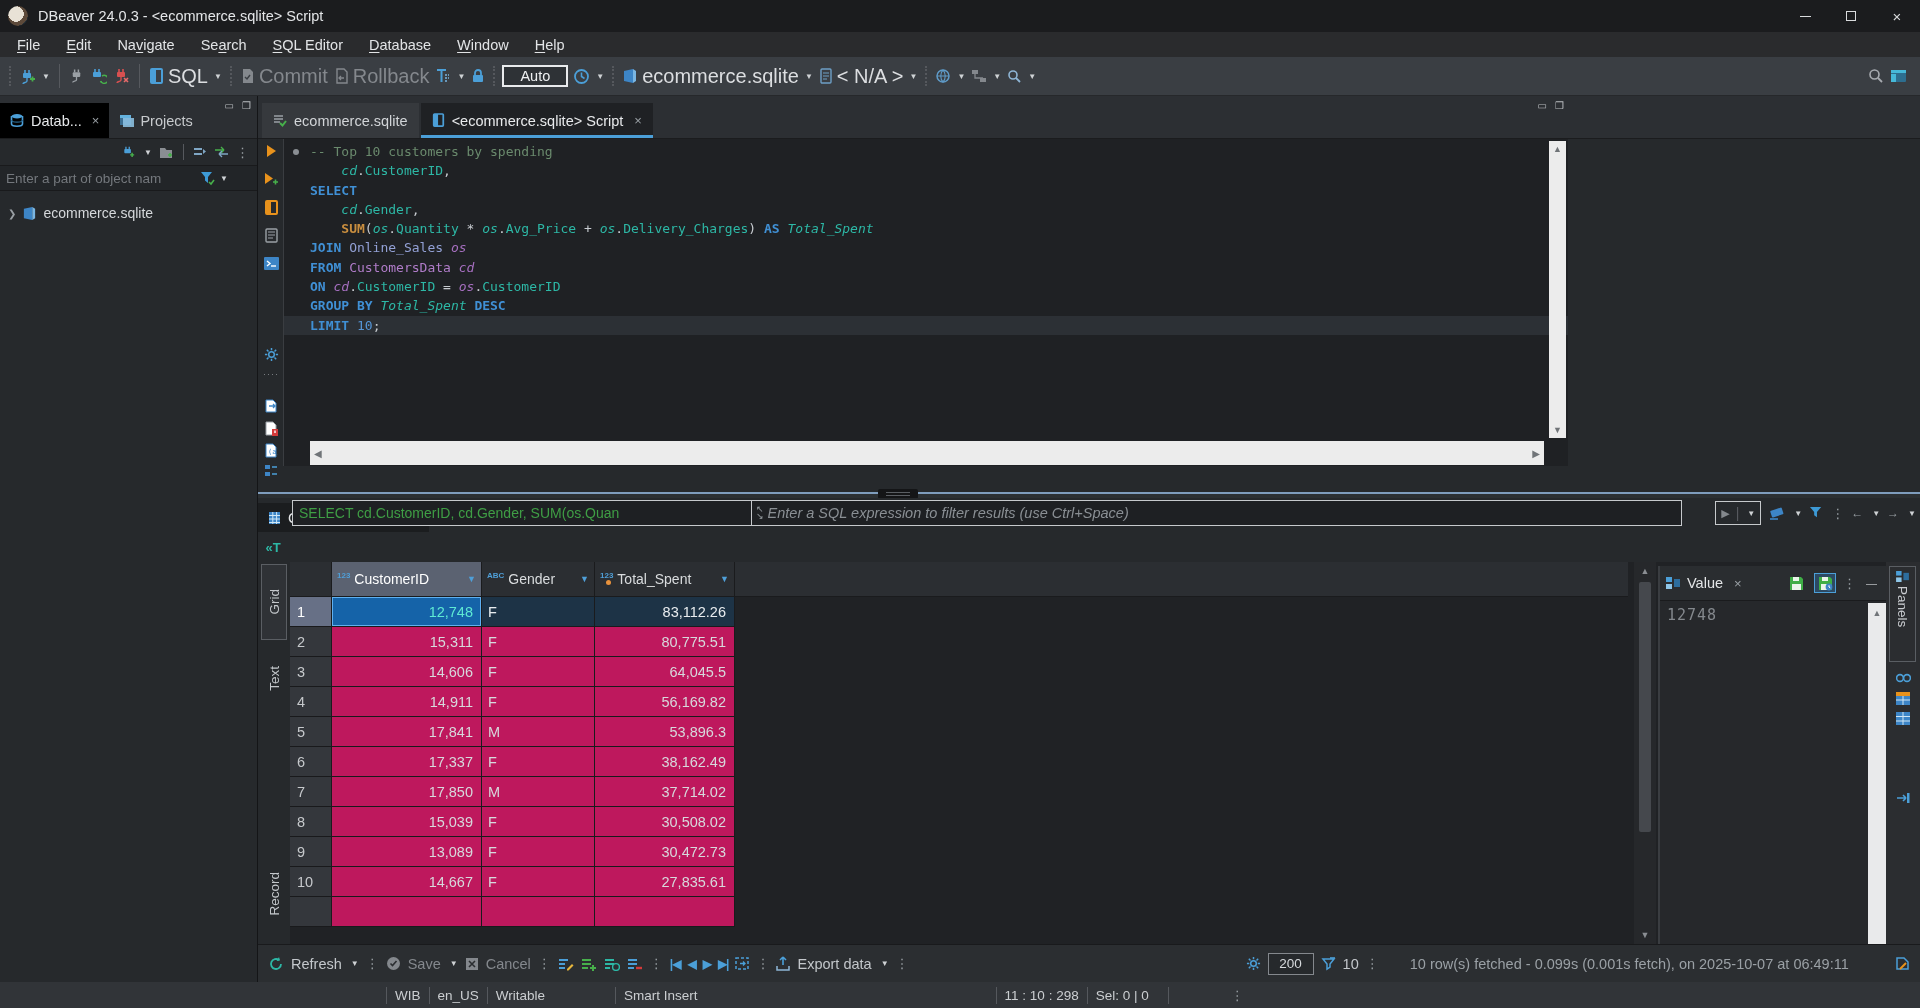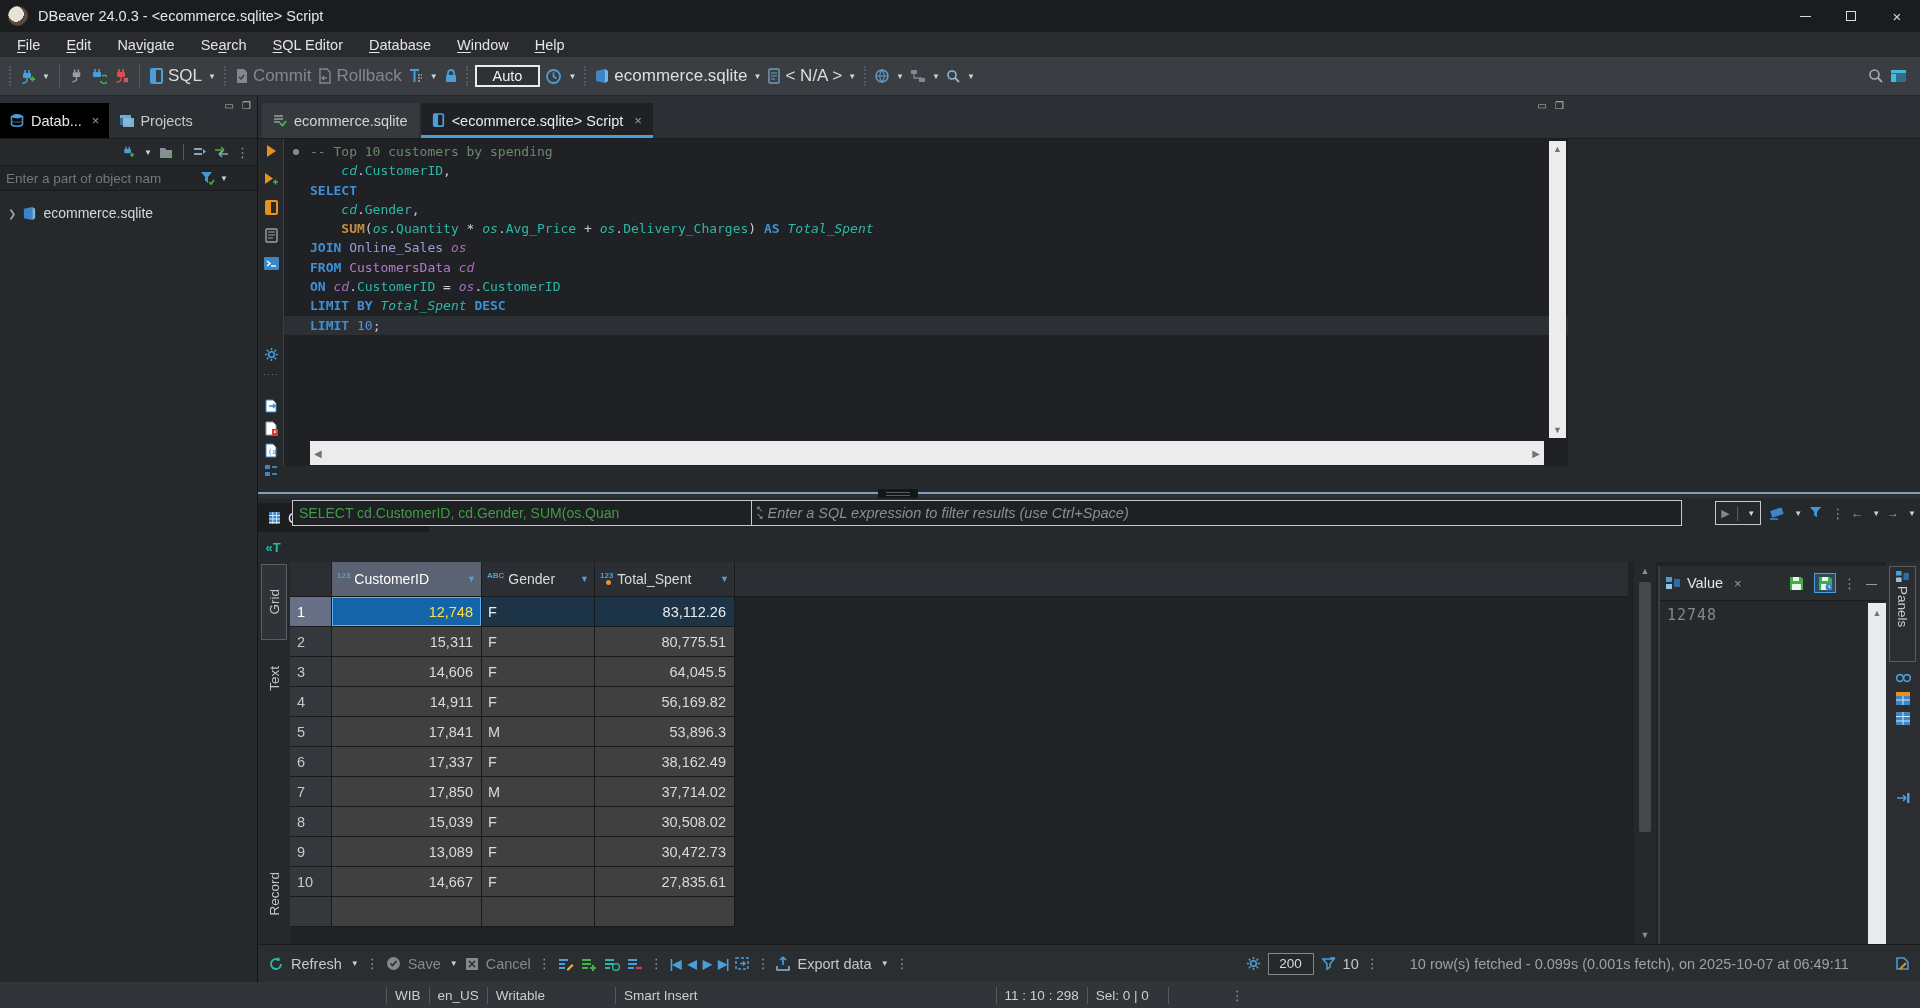--- a/index.html
+++ b/index.html
@@ -23,21 +23,21 @@
   .menubar{position:absolute;left:0;top:32px;right:0;height:25px;background:#2a2b2d;display:flex;align-items:center;padding-left:4px}
   .menu-item{padding:0 13px;color:#e2e4e6;font-size:14.5px;height:25px;display:flex;align-items:center}
   .menu-item u{text-decoration:underline;text-underline-offset:2px}
 
   
   .toolbar{position:absolute;left:0;top:57px;right:0;height:39px;background:#3a3e43;display:flex;align-items:center;padding:0 4px;border-bottom:1px solid #26282b}
   .tsep{width:1px;height:24px;background:#56595e;margin:0 6px;flex:none}
   .dotsep{width:0;height:20px;border-left:2px dotted #55585d;margin:0 5px;flex:none}
   .tbtn{display:flex;align-items:center;gap:4px;padding:0 3px;flex:none}
   .dd{font-size:8px;color:#cfd2d5;margin-left:2px}
-  .tlabel{color:#dcdee1;font-size:17px}
+  .tlabel{color:#dcdee1;font-size:20px}
   .tlabel.dis{color:#84888d}
   .autobox{border:2px solid #e9ebed;background:#2e3236;color:#eef0f2;padding:1px 16px;font-size:14.5px;margin:2px 2px}
   .toolbar-spacer{flex:1}
 
   
   .navigator{position:absolute;left:0;top:96px;width:258px;bottom:26px;background:#26292c;border-right:1px solid #141517}
   .paneltabs{height:43px;background:#2c2f33;display:flex;align-items:flex-end;position:relative;border-bottom:1px solid #1b1c1e}
   .ptab{height:35px;display:flex;align-items:center;gap:6px;padding:0 10px;font-size:14.5px;color:#c7cacd}
   .ptab.active{background:#000000;color:#e6e8ea}
   .tab-close{color:#9aa0a5;font-size:13px;margin-left:4px}
@@ -92,27 +92,27 @@
   .vtab span{writing-mode:vertical-rl;transform:rotate(180deg)}
   .vtab.active{border:1px solid #5a5e63;background:#2f3236}
   .grid{position:absolute;left:32px;top:0;right:292px;bottom:0}
   .ghead{display:flex;height:35px}
   .gh{display:flex;align-items:center;background:#2b2e32;border-right:1px solid #1a1b1d;border-bottom:1px solid #1a1b1d;padding:0 5px;color:#d9dcde;font-size:14px;position:relative}
   .gh.sel{background:#5b6271;color:#fff}
   .gh .ctype{font-size:8px;font-weight:bold;color:#4f9fd8;margin-right:4px;position:relative;top:-4px}
   .gh .sortdd{margin-left:auto;color:#4f9fd8;font-size:9px}
   .odot{position:absolute;left:11px;top:18px;width:5px;height:5px;border-radius:50%;background:#e8923c}
   .grow{display:flex;height:30px}
-  .gc{border-right:1px solid #1a1b1d;border-bottom:1px solid #191a1c;display:flex;align-items:center;font-size:14.5px;color:#d7d9dc;background:#404040}
+  .gc{border-right:1px solid #1a1b1d;border-bottom:1px solid #191a1c;display:flex;align-items:center;font-size:14.5px;color:#d7d9dc;background:#be185d}
   .gc.num{background:#34373c;color:#c6c9cc;padding-left:7px}
   .gc.r{justify-content:flex-end;padding-right:8px}
   .gc.l{padding-left:6px}
   .grow.sel .gc{background:#1d3346;color:#e8ecef}
   .grow.sel .gc.num{background:#677086;color:#fff}
-  .grow.sel .gc.selcell{background:#1563a8;box-shadow:inset 0 0 0 1px #5fb0f0;color:#fde047}
+  .grow.sel .gc.selcell{background:#1563a8;box-shadow:inset 0 0 0 1px #5fb0f0;color:#5eead4}
   .gridscroll{position:absolute;right:264px;top:0;width:22px;bottom:0;background:#26282b;display:flex;flex-direction:column;align-items:center;color:#8a8e93;font-size:9px;padding:4px 0}
   .gs-thumb{width:12px;height:250px;background:#45484d;margin-top:6px;border-radius:2px}
   .valuepanel{position:absolute;right:34px;top:4px;width:228px;bottom:0;border-left:2px solid #3a3d41;background:#26282b}
   .vp-tabs{height:35px;background:#2a2d30;display:flex;align-items:center;padding:0 6px;gap:7px;border-bottom:1px solid #1a1b1d}
   .vp-label{color:#e3e5e7;font-size:14.5px}
   .vp-save{width:22px;height:20px;display:flex;align-items:center;justify-content:center}
   .vp-save.boxed{background:#2d4a63;border:1px solid #4b9fd8}
   .vp-content{position:absolute;left:0;top:35px;right:20px;bottom:0;padding:5px 7px;font-family:"DejaVu Sans Mono",monospace;font-size:15px;color:#84888d;letter-spacing:1px}
   .vp-scroll{position:absolute;right:0;top:37px;width:18px;bottom:0;background:#e9eaeb;display:flex;justify-content:center;padding-top:5px;color:#707478;font-size:9px}
   .panelsstrip{position:absolute;right:0;top:0;width:34px;bottom:0;background:#2b2d30}
@@ -500,21 +500,21 @@
       </div>
       <div class="codewrap" id="code">
           <div class="line"><span class="marker"></span><span class="tk-m">-- Top 10 customers by spending</span></div>
           <div class="line"><span class="tk-p">    </span><span class="tk-a">cd</span><span class="tk-p">.</span><span class="tk-c">CustomerID</span><span class="tk-p">,</span></div>
           <div class="line"><span class="tk-k">SELECT</span></div>
           <div class="line"><span class="tk-p">    </span><span class="tk-a">cd</span><span class="tk-p">.</span><span class="tk-c">Gender</span><span class="tk-p">,</span></div>
           <div class="line"><span class="tk-p">    </span><span class="tk-f">SUM</span><span class="tk-p">(</span><span class="tk-a">os</span><span class="tk-p">.</span><span class="tk-c">Quantity</span><span class="tk-p"> * </span><span class="tk-a">os</span><span class="tk-p">.</span><span class="tk-c">Avg_Price</span><span class="tk-p"> + </span><span class="tk-a">os</span><span class="tk-p">.</span><span class="tk-c">Delivery_Charges</span><span class="tk-p">) </span><span class="tk-k">AS</span><span class="tk-p"> </span><span class="tk-a">Total_Spent</span></div>
           <div class="line"><span class="tk-k">JOIN</span><span class="tk-p"> </span><span class="tk-T">Online_Sales</span><span class="tk-p"> </span><span class="tk-A">os</span></div>
           <div class="line"><span class="tk-k">FROM</span><span class="tk-p"> </span><span class="tk-t">CustomersData</span><span class="tk-p"> </span><span class="tk-A">cd</span></div>
           <div class="line"><span class="tk-k">ON</span><span class="tk-p"> </span><span class="tk-A">cd</span><span class="tk-p">.</span><span class="tk-c">CustomerID</span><span class="tk-p"> = </span><span class="tk-A">os</span><span class="tk-p">.</span><span class="tk-c">CustomerID</span></div>
-          <div class="line"><span class="tk-k">LIMIT BY</span><span class="tk-p"> </span><span class="tk-a">Total_Spent</span><span class="tk-p"> </span><span class="tk-k">DESC</span></div>
+          <div class="line"><span class="tk-k">GROUP BY</span><span class="tk-p"> </span><span class="tk-a">Total_Spent</span><span class="tk-p"> </span><span class="tk-k">DESC</span></div>
           <div class="line hl"><span class="tk-k">LIMIT</span><span class="tk-p"> </span><span class="tk-n">10</span><span class="tk-p">;</span></div>
         </div>
       <div class="hscroll">
         <span>◀</span>
         <span>▶</span>
       </div>
       <div class="vscroll">
         <span>▲</span>
         <span>▼</span>
       </div>

